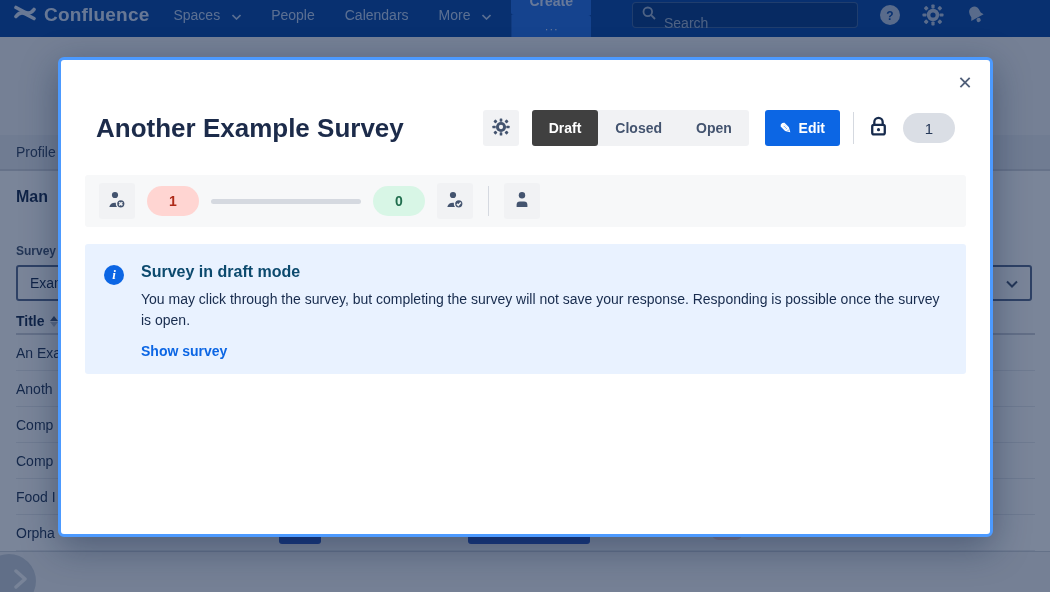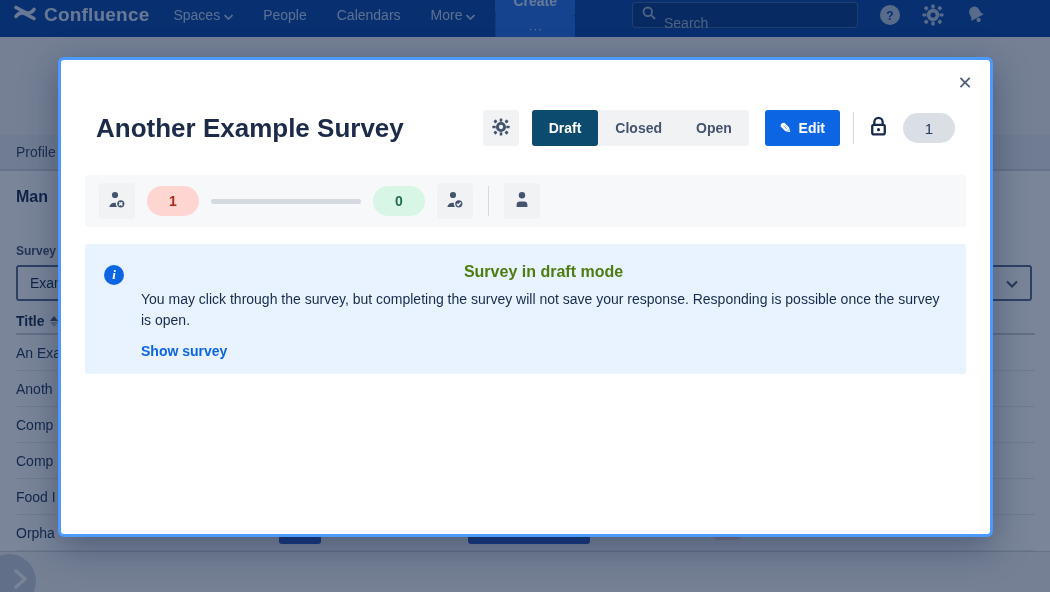--- a/index.html
+++ b/index.html
@@ -6,21 +6,21 @@
   body { font-family:"Liberation Sans", sans-serif; background:#333; }
   #screen { position:relative; width:1050px; height:592px; overflow:hidden; background:#fff; }
 
   
   .page { position:absolute; inset:0; }
   .topnav { position:absolute; left:0; top:0; width:1050px; height:37px; background:#0747a6;
             display:flex; align-items:center; padding:0 62px 8px 14px; }
   .brand { display:flex; align-items:center; gap:8px; }
   .brand-name { color:#d7e3f7; font-size:19px; font-weight:600; letter-spacing:.2px; }
   .nav-links { display:flex; align-items:center; gap:30px; margin-left:24px; }
-  .nav-link { color:#bcd0f0; font-size:14px; display:flex; align-items:center; gap:4px; cursor:pointer; }
+  .nav-link { color:#bcd0f0; font-size:14px; display:flex; align-items:center; gap:12px; cursor:pointer; }
   .create-group { display:flex; margin-left:20px;flex-direction:column; }
   .btn-create { background:#2470e8; color:#d6e4ff; font-size:14px; font-weight:700;
                 height:28px; padding:0 18px; border:none; border-radius:3px 0 0 3px; cursor:pointer; }
   .btn-create-more { background:#2470e8; color:#d6e4ff; font-size:11px; letter-spacing:1px;
                 height:28px; padding:0 12px; border:none; border-left:1px solid #1c5fc9;
                 border-radius:0 3px 3px 0; cursor:pointer; }
   .nav-search { margin-left:auto; width:226px; height:26px; background:rgba(0,0,0,0.18);
                 border:1px solid rgba(255,255,255,0.22); border-radius:4px;
                 display:flex; align-items:center; padding:0 9px; gap:8px; }
   .nav-search input { background:transparent; border:none; outline:none; color:#cfe0ff;
@@ -72,21 +72,21 @@
                  background:transparent; color:#505f79; font-size:18px; cursor:pointer; }
   .modal-header { position:absolute; left:35px; right:35px; top:48px; height:40px;
                   display:flex; align-items:center; gap:13px; }
   .modal-title { flex:1; font-size:26px; font-weight:700; color:#1c2b4a; white-space:nowrap; }
   .icon-btn { width:36px; height:36px; background:#f1f2f4; border:none; border-radius:3px;
               display:flex; align-items:center; justify-content:center; cursor:pointer; flex:none; }
   .seg { display:flex; background:#f1f2f4; border-radius:3px; flex:none; }
   .seg-btn { height:36px; padding:0 17px; border:none; background:transparent; font-size:14px;
              font-weight:700; color:#44546f; border-radius:3px; cursor:pointer;
              font-family:"Liberation Sans",sans-serif; }
-  .seg-btn.selected { background:#0c4a6e; color:#ffffff; }
+  .seg-btn.selected { background:#404040; color:#ffffff; }
   .btn-edit { height:36px; padding:0 15px; background:#0c66e4; color:#fff; border:none;
               border-radius:3px; font-size:14px; font-weight:700; display:flex; align-items:center;
               gap:7px; cursor:pointer; margin-left:3px; font-family:"Liberation Sans",sans-serif; }
   .vdivider { width:1px; height:32px; background:#d5d9e0; flex:none; }
   .count-badge { width:52px; height:30px; background:#dadee5; border-radius:16px; border:none;
                  font-size:15px; color:#253858; display:flex; align-items:center;
                  justify-content:center; cursor:pointer; flex:none; }
 
   .stats-strip { position:absolute; left:24px; right:24px; top:115px; height:52px; background:#f7f8f9;
                  border-radius:3px; display:flex; align-items:center; padding:0 14px; gap:12px; }
@@ -95,21 +95,21 @@
   .pill-red { background:#ffd5d2; color:#ae2a19; }
   .pill-green { background:#d8f6e6; color:#216e4e; }
   .progress-track { width:150px; height:5px; background:#d5d9e0; border-radius:3px; flex:none; }
   .strip-divider { width:1px; height:30px; background:#d5d9e0; margin:0 3px; flex:none; }
 
   .info-panel { position:absolute; left:24px; right:24px; top:184px; height:130px; background:#e9f2ff;
                 border-radius:3px; padding:19px 20px 0 56px; }
   .info-icon { position:absolute; left:19px; top:21px; width:20px; height:20px; border-radius:50%;
                background:#0c66e4; color:#fff; display:flex; align-items:center; justify-content:center;
                font-family:"Liberation Serif",serif; font-style:italic; font-weight:700; font-size:13px; }
-  .info-title { font-size:16px; font-weight:700; color:#4d7c0f;text-align:center; }
+  .info-title { font-size:16px; font-weight:700; color:#0c4a6e; }
   .info-body { margin-top:8px; font-size:14px; color:#172b4d; line-height:21px; max-width:815px; }
   .info-link { display:inline-block; margin-top:12px; font-size:14px; font-weight:700; color:#0c66e4;
                text-decoration:none; cursor:pointer; }
 </style>
 </head>
 <body>
 
 <div id="screen">
 
   <div class="page">

